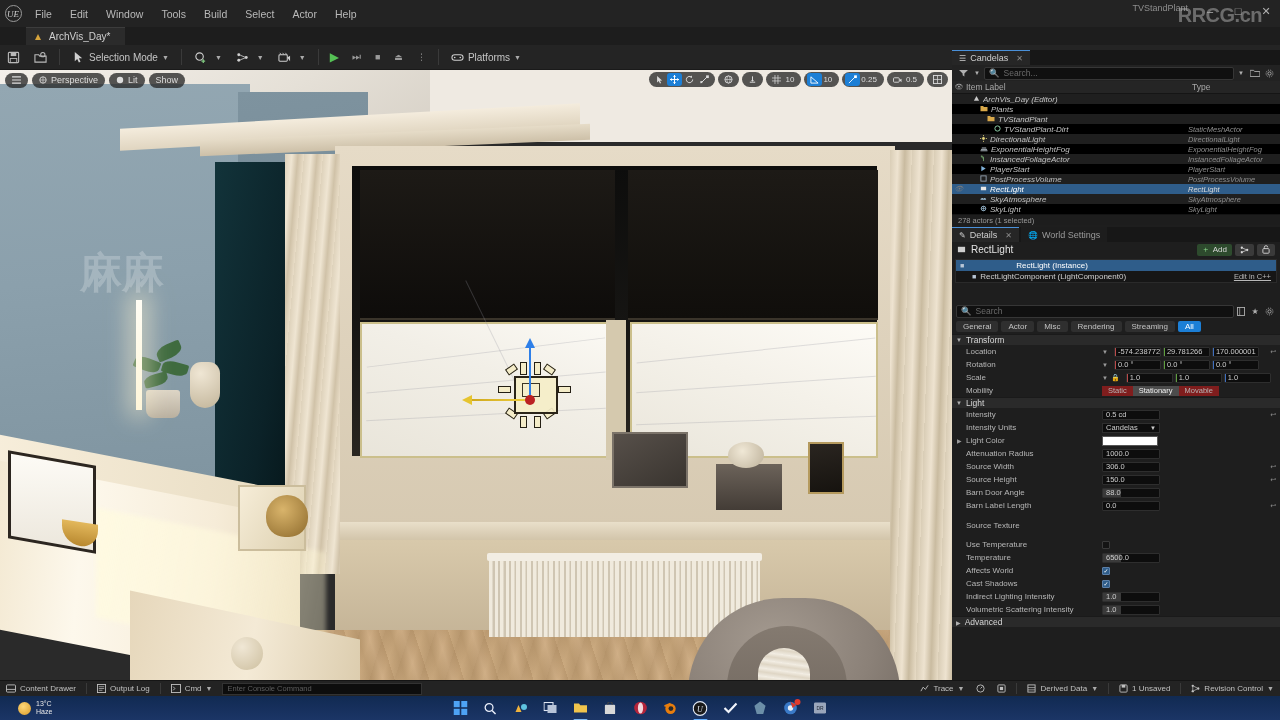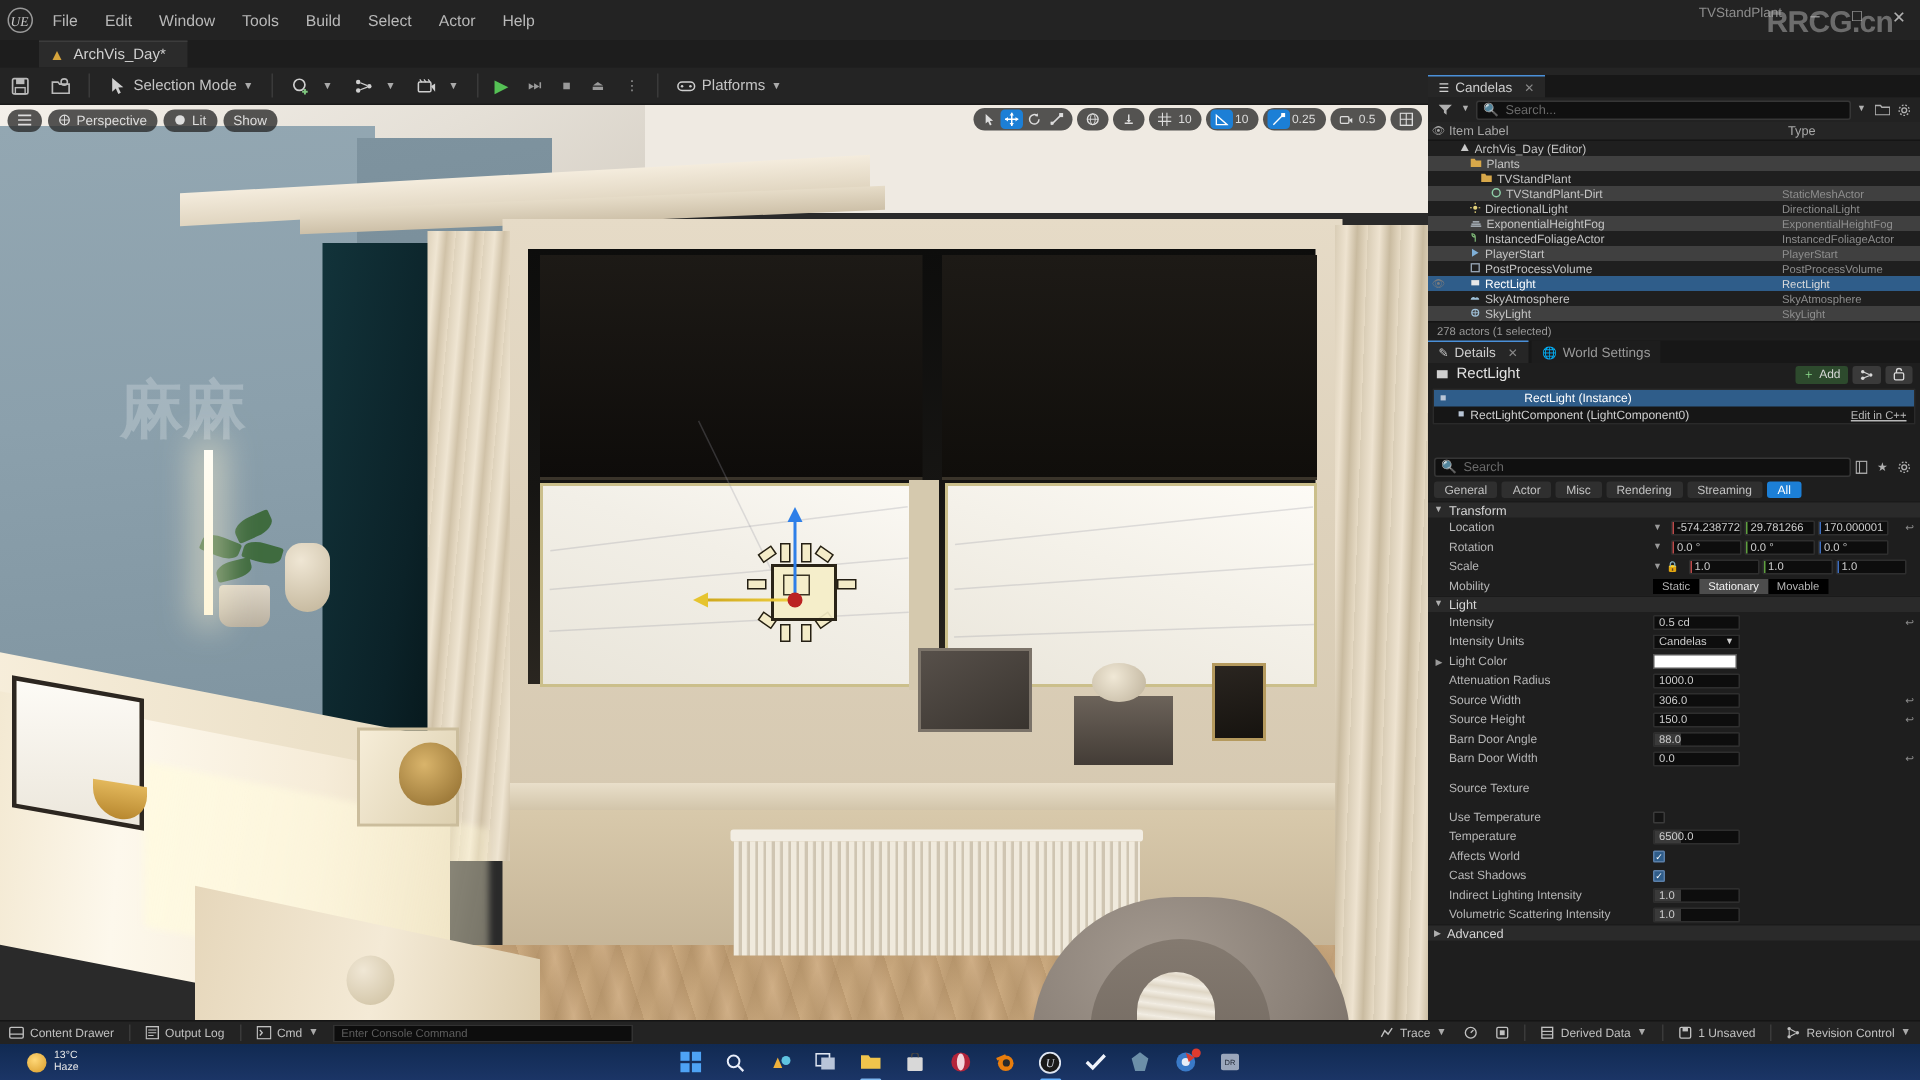--- a/index.html
+++ b/index.html
@@ -177,21 +177,21 @@
 
   .searchrow { height:16px; display:flex; align-items:center; padding:2px 4px; background:#222; }
   .sbox { flex:1; height:13px; background:#101010; border:1px solid #363636; border-radius:2px;
     display:flex; align-items:center; padding:0 4px; font-size:8.5px; color:#6a6a6a; }
   .ibtn { width:14px; height:13px; display:flex; align-items:center; justify-content:center;
     font-size:8px; color:#b0b0b0; }
 
   .colhead { height:13px; background:#252525; display:flex; align-items:center;
     font-size:8.5px; color:#a8a8a8; border-bottom:1px solid #151515; }
 
-  .tree { background:#404040; }
+  .tree { background:#000000;font-style:italic; }
   .trow { height:10px; display:flex; align-items:center; font-size:8px; color:#c3c3c3;
     padding-right:4px; position:relative; }
   .trow:nth-child(odd) { background:#1f1f1f; }
   .trow.sel { background:#2f5d8a; color:#fff; }
   .trow .eye { width:14px; text-align:center; font-size:7px; color:#7c7c7c; flex:0 0 14px; }
   .trow .ti { font-size:7px; margin-right:3px; color:#cfa95d; }
   .trow .lbl { flex:1; white-space:nowrap; overflow:hidden; }
   .trow .typ { width:88px; font-size:7.5px; color:#8e8e8e; }
   .trow.sel .typ { color:#dcdcdc; }
   .statusline { height:11px; background:#1d1d1d; display:flex; align-items:center;
@@ -224,21 +224,21 @@
   .pname { width:136px; white-space:nowrap; overflow:hidden; }
   .pvals { flex:1; display:flex; align-items:center; gap:2px; }
   .vfield { height:10px; background:#0d0d0d; border:1px solid #2e2e2e; border-radius:1px;
     display:flex; align-items:center; padding:0 3px; font-size:7.5px; color:#cdcdcd; position:relative; }
   .vfield.third { width:47px; }
   .vfield.wide2 { width:58px; }
   .axc { position:absolute; left:0; top:0; width:1.5px; height:100%; }
   .ax-r { background:#bb4a4a; } .ax-g { background:#5f9f3f; } .ax-b { background:#3f6fbf; }
   .reset { position:absolute; right:4px; font-size:7px; color:#8a8a8a; }
   .mobility { display:flex; }
-  .mob { height:10px; background:#000000; display:flex; align-items:center; padding:0 6px;
+  .mob { height:10px; background:#7f1d1d; display:flex; align-items:center; padding:0 6px;
     font-size:7.5px; color:#b6b6b6; }
   .mob.on { background:#4c4c4c; color:#f0f0f0; }
   .dd { height:10px; background:#0d0d0d; border:1px solid #2e2e2e; display:flex; align-items:center;
     padding:0 3px; font-size:7.5px; color:#cdcdcd; justify-content:space-between; }
   .swatch { width:56px; height:10px; background:#ffffff; border:1px solid #555; }
   .chk { width:8px; height:8px; border:1px solid #5b7fa8; background:#2f5d8a; border-radius:1px;
     display:flex; align-items:center; justify-content:center; font-size:6px; color:#fff; }
   .chk.off { background:#141414; border-color:#3a3a3a; }
   .texrow { height:26px; display:flex; align-items:center; padding-left:14px; font-size:8px; color:#b6b6b6; }
   .texthumb { width:26px; height:24px; background:#1a1a1a; border:1px solid #3a3a3a;
@@ -942,21 +942,21 @@
         </div>
         <div class="prow">
           <span class="pname">Barn Door Angle</span>
           <span class="pvals">
             <span class="vfield wide2" style="width:58px;background:linear-gradient(90deg,#3a3a3a 0%,#3a3a3a 32%,#0d0d0d 32%)">
               <span>88.0</span>
             </span>
           </span>
         </div>
         <div class="prow">
-          <span class="pname">Barn Door Width</span>
+          <span class="pname">Barn Label Length</span>
           <span class="pvals">
             <span class="vfield wide2">
               <span>0.0</span>
             </span>
             <span class="reset">↩</span>
           </span>
         </div>
         <div class="texrow">
           <span class="pname">Source Texture</span>
         </div>

